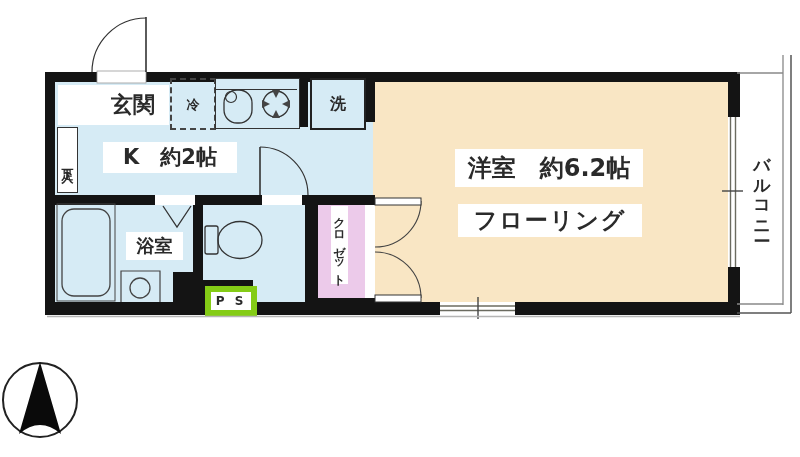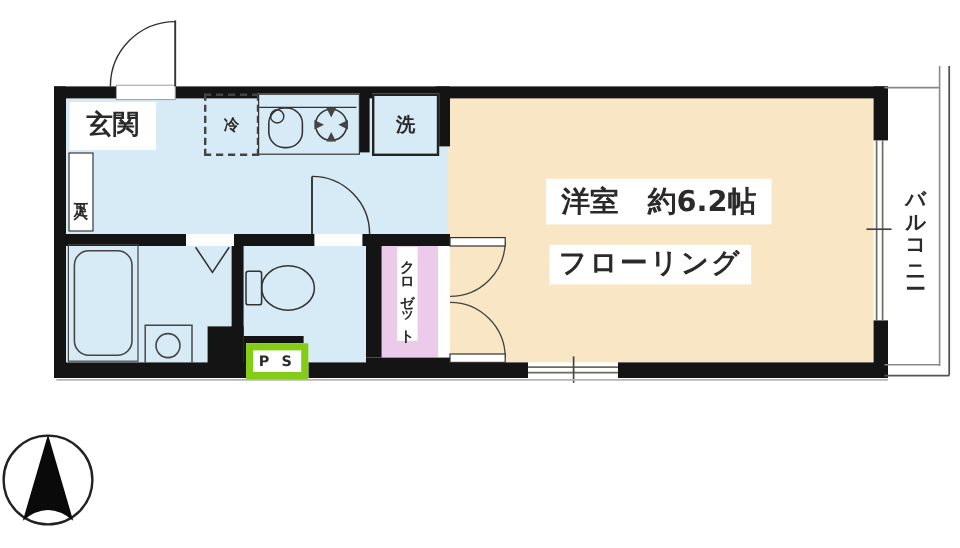--- a/index.html
+++ b/index.html
@@ -62,24 +62,26 @@
     <span>冷</span>
   </div>
   <div class="box" style="left:215px;top:78px;width:83px;height:49px;border:1.5px solid #333;background:#d6ebf5;"></div>
   <div class="box" style="left:310px;top:78px;width:52px;height:48px;border:2px solid #222;background:#d6ebf5;font-size:16px;">
     <span>洗</span>
   </div>
   <div class="box" style="left:205px;top:286px;width:40px;height:18px;border:6px solid #84cc16;background:#fff;font-size:12px;letter-spacing:3px;">
     <span>P S</span>
   </div>
 
-  <div class="label" style="left:58px;top:85px;width:72px;height:40px;font-size:22px;">玄関</div>
+  <div class="label" style="left:58px;top:85px;width:72px;height:40px;font-size:22px;padding-left:39px;">玄関</div>
   <div class="label vtext" style="left:57px;top:127px;width:19px;height:64px;font-size:12px;border:1px solid #333;letter-spacing:1px;">下足入</div>
+  <div class="label" style="left:103px;top:142px;width:134px;height:31px;font-size:21px;">K　約2帖</div>
+  <div class="label" style="left:126px;top:232px;width:57px;height:28px;font-size:18px;">浴室</div>
   <div class="label" style="left:455px;top:149px;width:188px;height:38px;font-size:24px;text-align:right;">洋室　約6.2帖</div>
-  <div class="label" style="left:458px;top:204px;width:168px;height:33px;font-size:23px;letter-spacing:2px;">フローリング</div>
+  <div class="label" style="left:458px;top:204px;width:184px;height:33px;font-size:23px;letter-spacing:2px;">フローリング</div>
   <div class="label vtext" style="left:331px;top:206px;width:17px;height:78px;font-size:12px;letter-spacing:1px;">クロゼット</div>
   <div class="label vtext nobg" style="left:749px;top:128px;width:26px;height:124px;font-size:17px;font-weight:bold;">バルコニー</div>
 
   <svg class="overlay" width="800" height="457" viewBox="0 0 800 457">
 
     <g>
       <rect x="97" y="71" width="49" height="12" fill="#ffffff" stroke="#9a9a9a" stroke-width="0.8"></rect>
       <line x1="146" y1="17" x2="146" y2="72" stroke="#333" stroke-width="1.6"></line>
       <path d="M146,18 A54,54 0 0 0 92,72" fill="none" stroke="#333" stroke-width="1.2"></path>
     </g>

